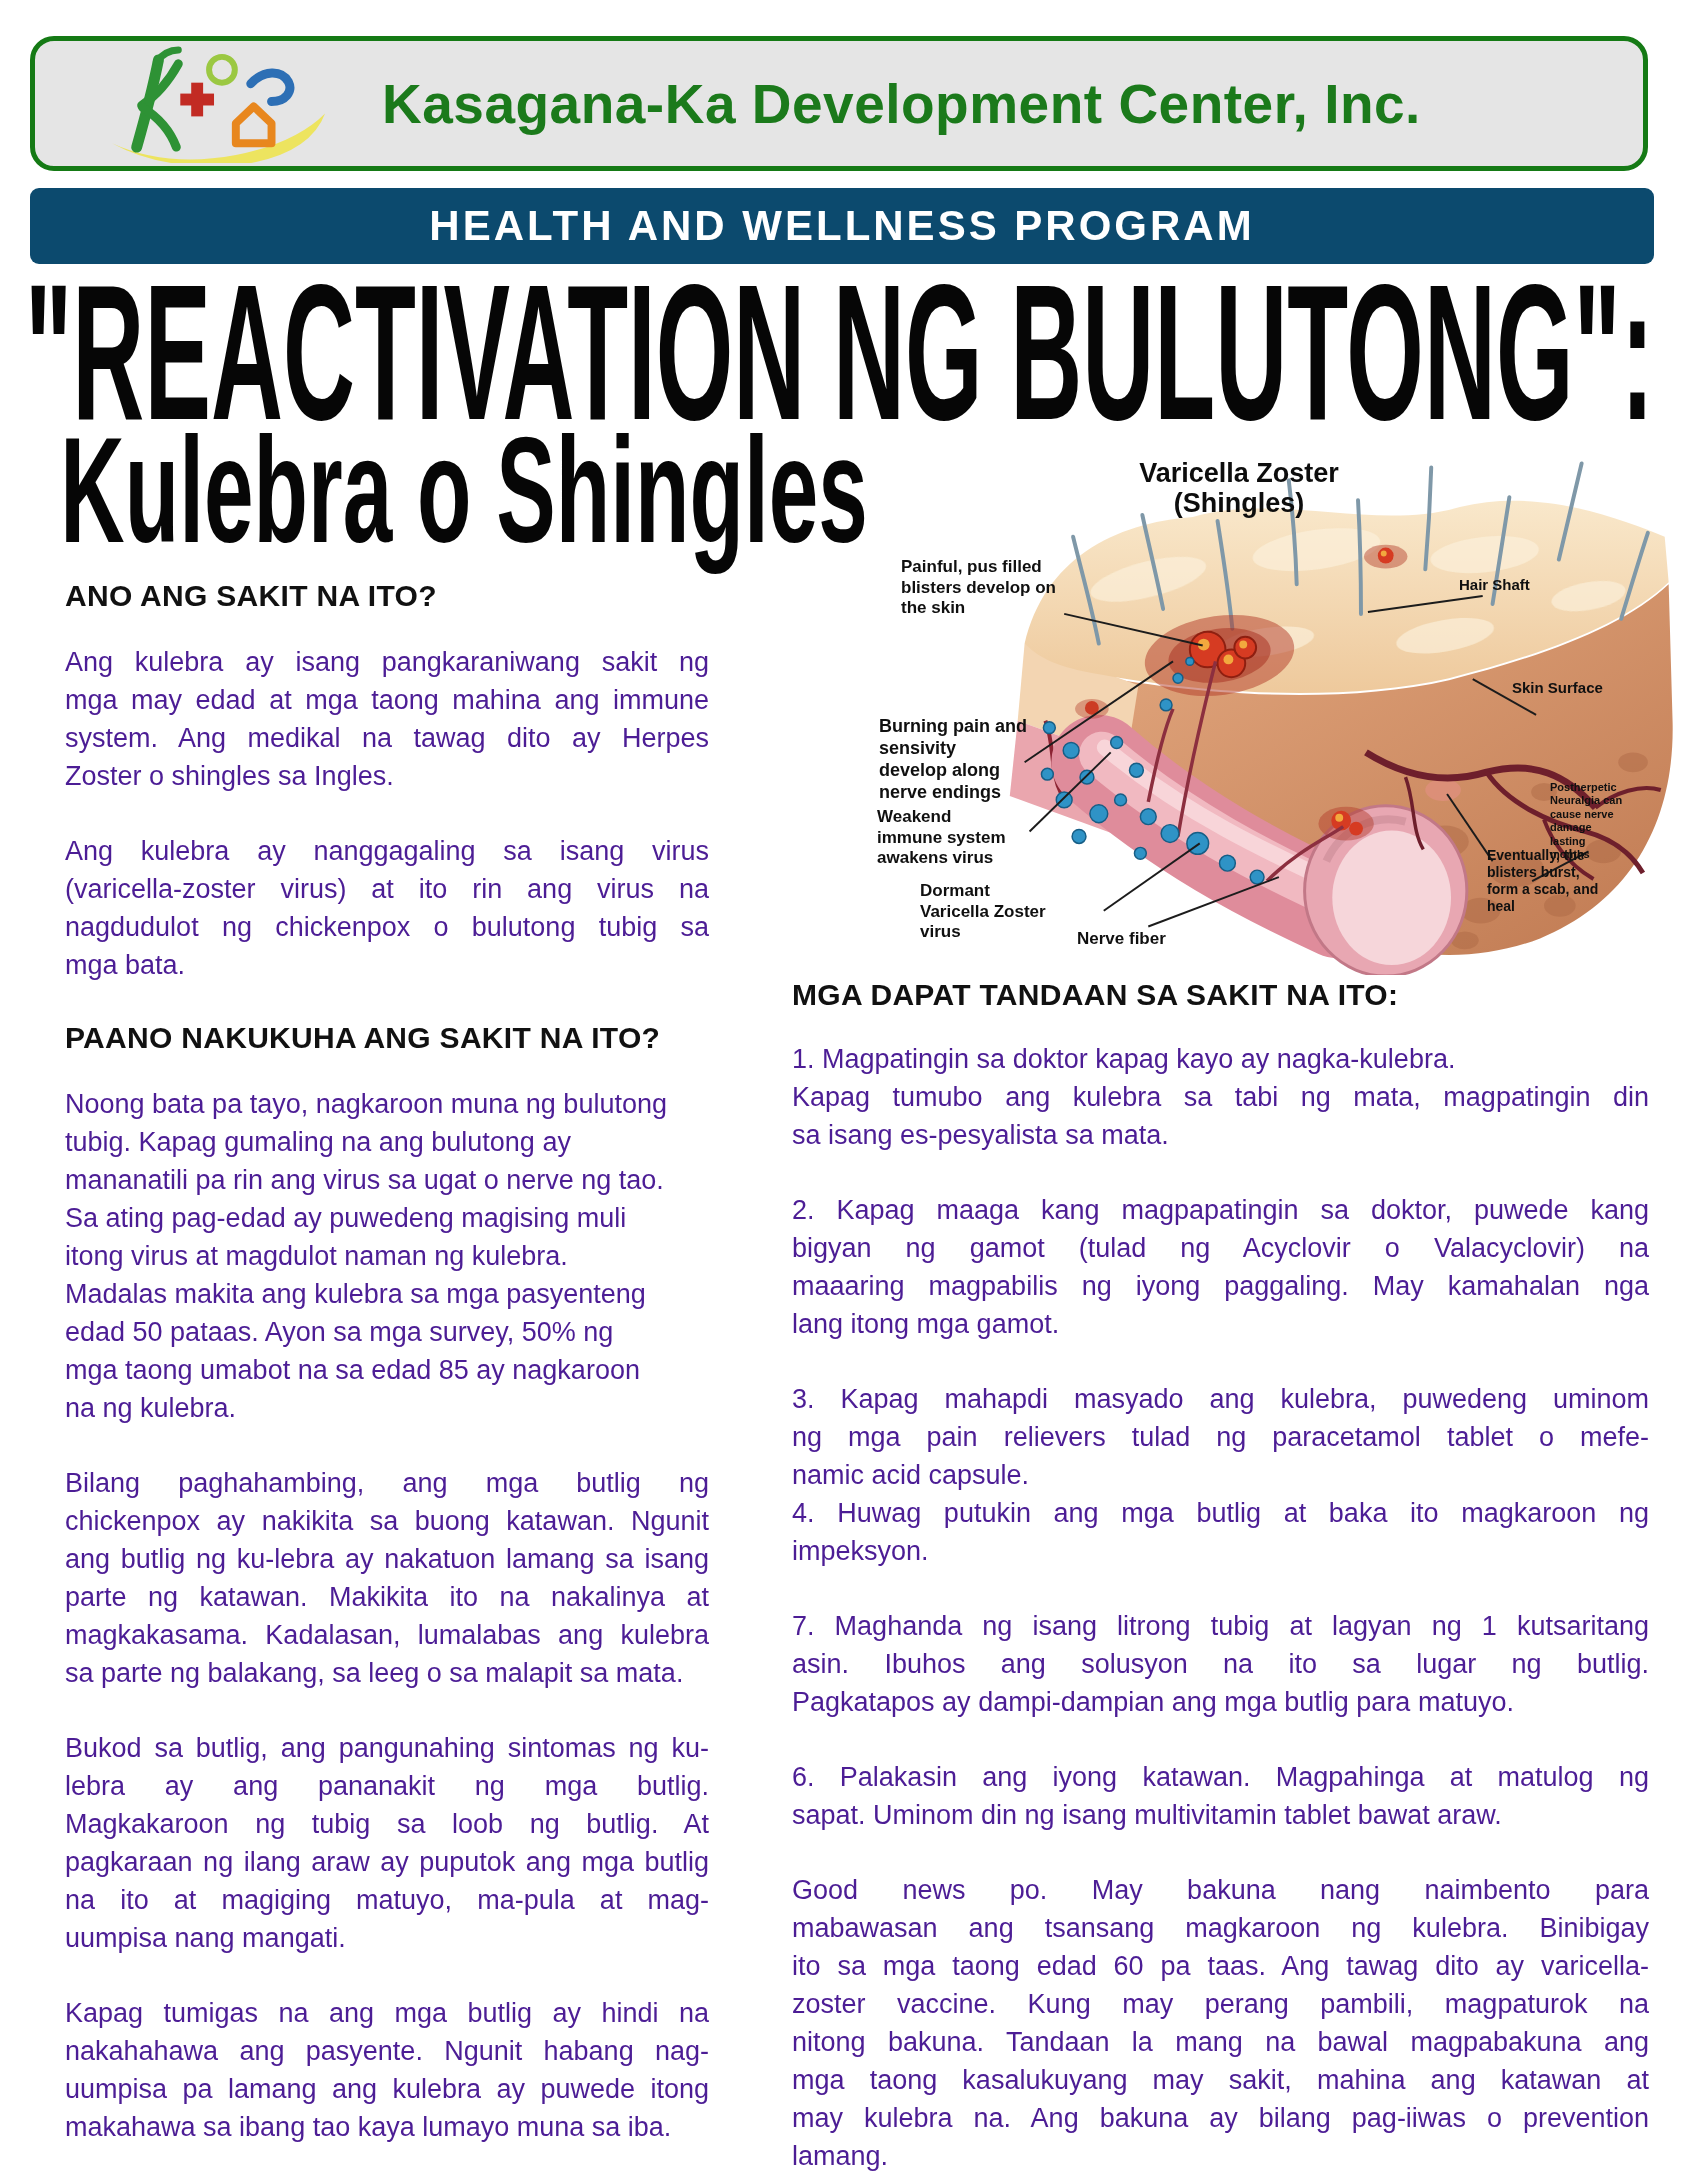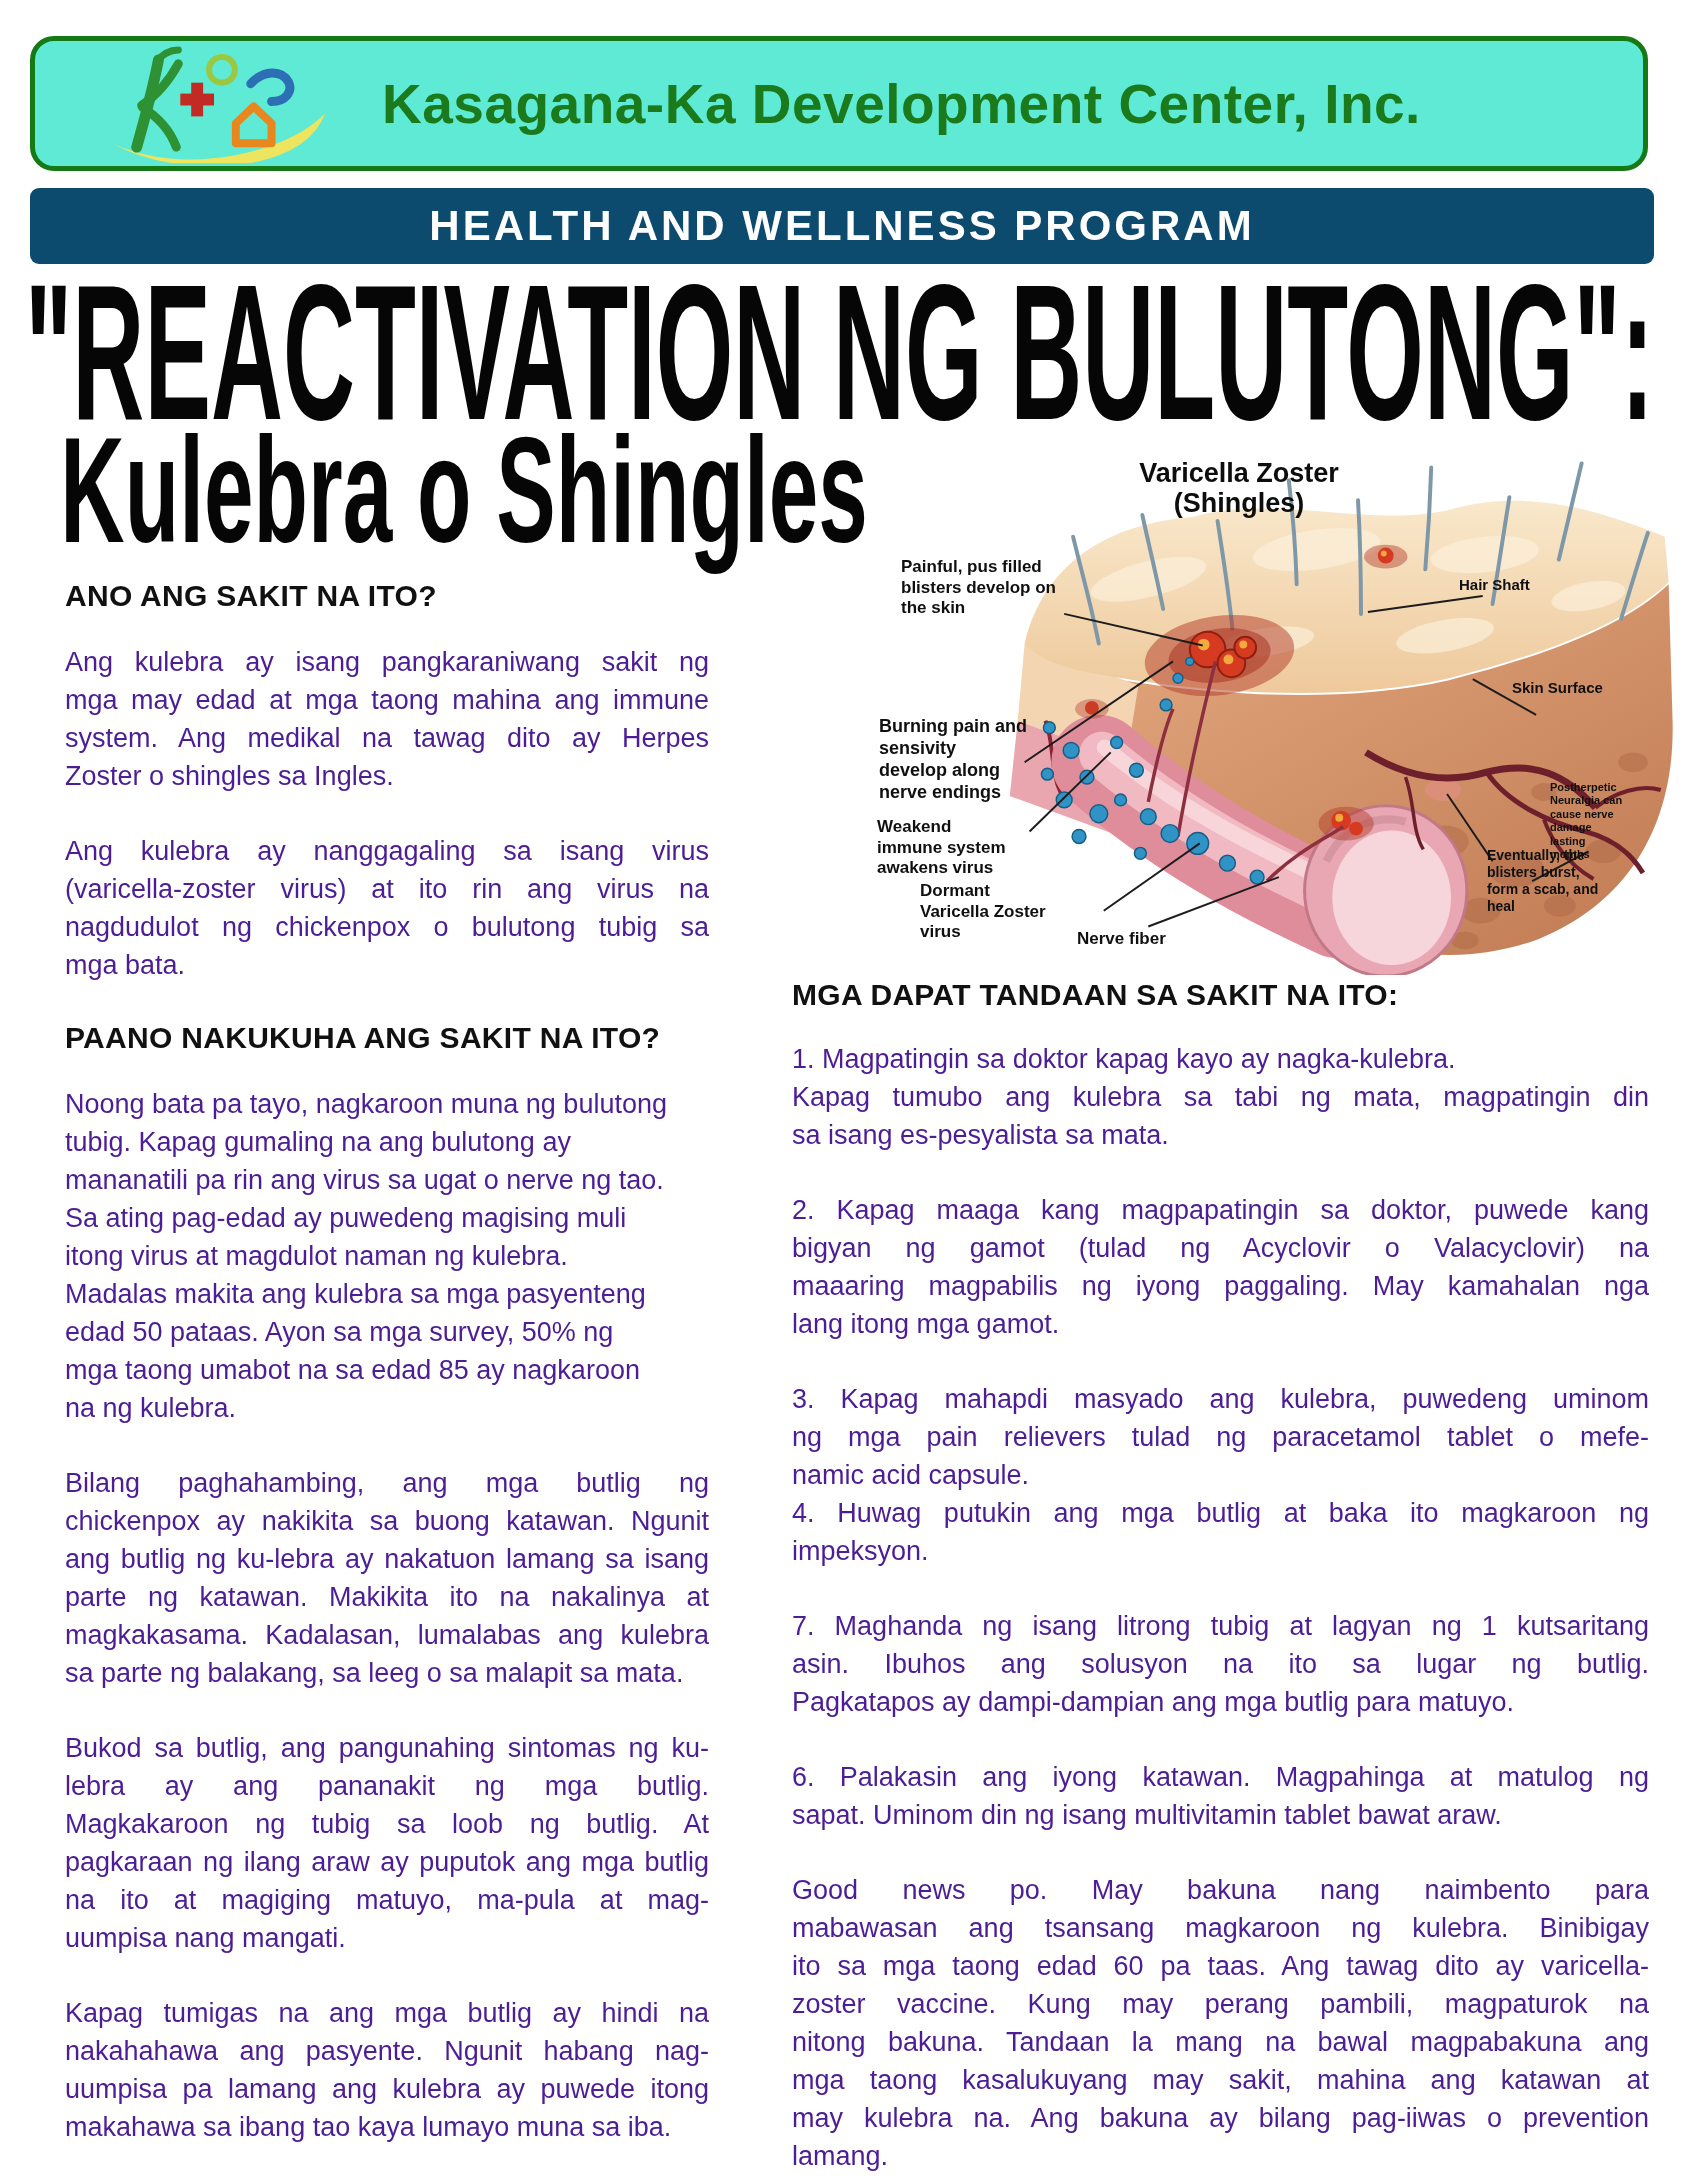--- a/index.html
+++ b/index.html
@@ -9,21 +9,21 @@
     width: 1683px; height: 2178px;
     font-family: "Liberation Sans", "DejaVu Sans", sans-serif;
     color: #111; overflow: hidden;
   }
   .abs { position: absolute; }
 
   
   #header-box {
     left: 30px; top: 36px; width: 1618px; height: 135px;
     border: 5px solid #157a15; border-radius: 24px;
-    background: #5eead4; display: flex; align-items: center;
+    background: #e5e5e5; display: flex; align-items: center;
   }
   #org-logo { margin-left: 57px; flex: 0 0 auto; }
   #org-title {
     color: #1b7a1b; font-weight: bold; font-size: 55px;
     margin-left: 42px; white-space: nowrap; letter-spacing: 0.5px;
   }
 
   
   #banner {
     left: 30px; top: 188px; width: 1624px; height: 76px;
@@ -72,21 +72,21 @@
   }
   .dlabel {
     position: absolute; font-weight: bold; color: #101010;
     white-space: pre-line; line-height: 1.22;
   }
   #lbl-painful      { left: 50px;  top: 230px; width: 183px; font-size: 17px; }
   #lbl-hair-shaft   { left: 608px; top: 249px; width: 119px; font-size: 15px; }
   #lbl-skin-surface { left: 661px; top: 352px; width: 134px; font-size: 15px; }
   #lbl-burning      { left: 28px;  top: 389px; width: 173px; font-size: 18px; }
   #lbl-postherpetic { left: 699px; top: 454px; width: 104px; font-size: 11px; }
-  #lbl-weakend      { left: 26px;  top: 490px; width: 188px; font-size: 17px; }
+  #lbl-weakend      { left: 26px;  top: 480px; width: 188px; font-size: 17px; }
   #lbl-eventually   { left: 636px; top: 520px; width: 144px; font-size: 14px; }
   #lbl-dormant      { left: 69px;  top: 554px; width: 198px; font-size: 17px; }
   #lbl-nerve-fiber  { left: 226px; top: 602px; width: 129px; font-size: 17px; }
 </style>
 </head>
 <body>
 
 <div class="abs" id="header-box">
   <svg id="org-logo" width="248" height="119" viewBox="0 0 240 120">
     <path d="M15,100 Q70,125 140,112 Q200,100 230,70 Q215,110 150,121 Q70,130 15,100 Z" fill="#ede45f"></path>

